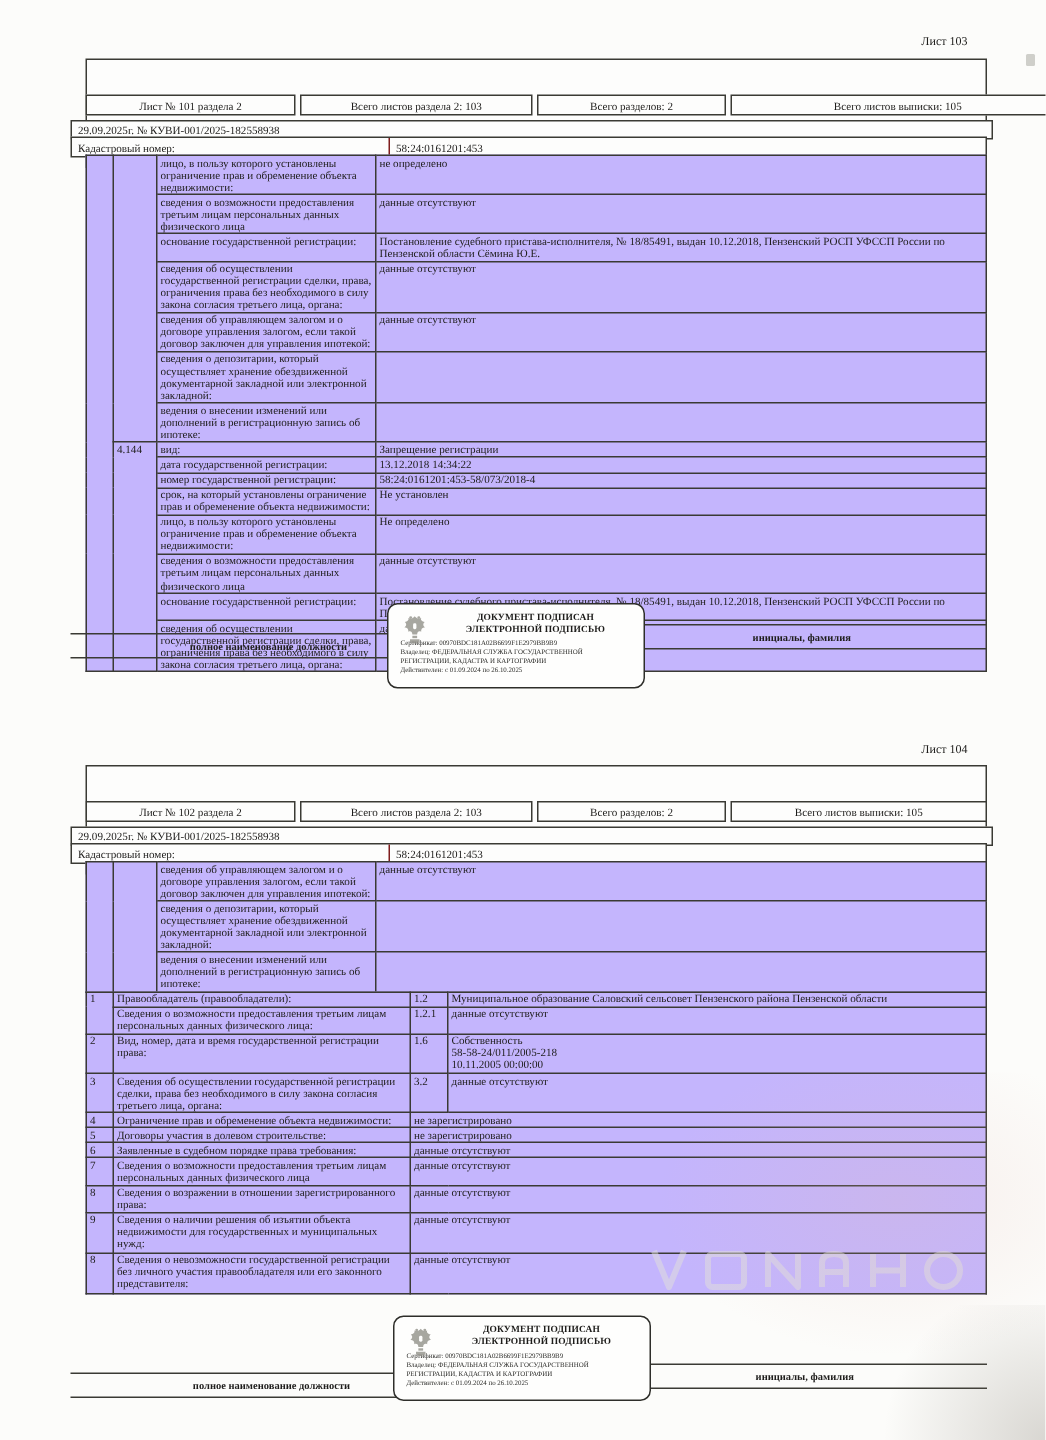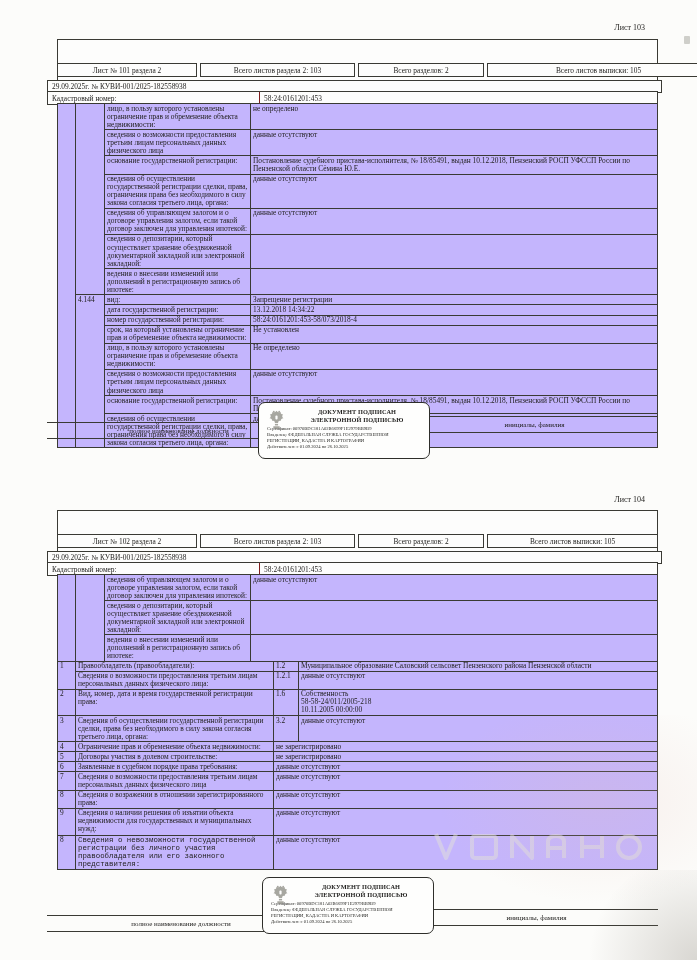--- a/index.html
+++ b/index.html
@@ -24,21 +24,21 @@
   
   table.doc{border-collapse:collapse;table-layout:fixed;width:601px;background:#c4b5fd;}
   table.doc td{
     border:1px solid #3a3a34;vertical-align:top;
     font-size:7.4px;line-height:1.09;padding:0.5px 2px 0.5px 2px;
     word-wrap:break-word;
   }
   td.numcell{padding-left:1px;}
   
   .sig-line-box{border-top:1.1px solid #3a3a34;border-bottom:1.1px solid #3a3a34;height:15px;
-    display:flex;align-items:center;justify-content:center;font-size:7px;font-weight:normal;background:transparent;}
+    display:flex;align-items:center;justify-content:center;font-size:7px;font-weight:bold;background:transparent;}
   .stamp{
     width:172px;height:57px;border:1.8px solid #2e2e2a;border-radius:7px;background:#fefefd;
     box-sizing:border-box;z-index:5;
   }
   .stamp-emblem{position:absolute;left:8px;top:6px;width:19px;height:21px;opacity:.75;}
   .stamp-head{margin:5px 4px 0 30px;text-align:center;font-weight:bold;font-size:6.3px;line-height:1.25;letter-spacing:.1px;}
   .stamp-lines{margin:2.5px 4px 0 8px;width:126px;font-size:4.6px;line-height:1.3;color:#2b2b28;}
   
   .tint-pink{width:260px;height:190px;right:0;bottom:55px;
     background:radial-gradient(ellipse at 62% 45%, rgba(226,186,178,.20), rgba(226,186,178,0) 70%);pointer-events:none;}
@@ -274,21 +274,21 @@
       <td style="height:16px;">Сведения о возражении в отношении зарегистрированного права:</td>
       <td colspan="2">данные отсутствуют</td>
         </tr>
     <tr>
           <td class="numcell">9</td>
       <td style="height:25px;">Сведения о наличии решения об изъятии объекта недвижимости для государственных и муниципальных нужд:</td>
       <td colspan="2">данные отсутствуют</td>
         </tr>
     <tr>
           <td class="numcell">8</td>
-      <td style="height:25px;font-family:Liberation Mono, monospace;">Сведения о невозможности государственной регистрации без личного участия правообладателя или его законного представителя:</td>
+      <td style="height:25px;">Сведения о невозможности государственной регистрации без личного участия правообладателя или его законного представителя:</td>
       <td colspan="2">данные отсутствуют</td>
         </tr>
   </tbody>
     </table>
 </div>
 
 <svg class="abs watermark" style="left:432px;top:828px;" width="212" height="38" viewBox="0 0 212 38">
   <g fill="none" stroke="#e2e2da" stroke-width="4" stroke-linejoin="round">
     <path d="M4 6 L14 30 L24 6"></path>
     <rect x="40" y="8" width="24" height="22" rx="3"></rect>

